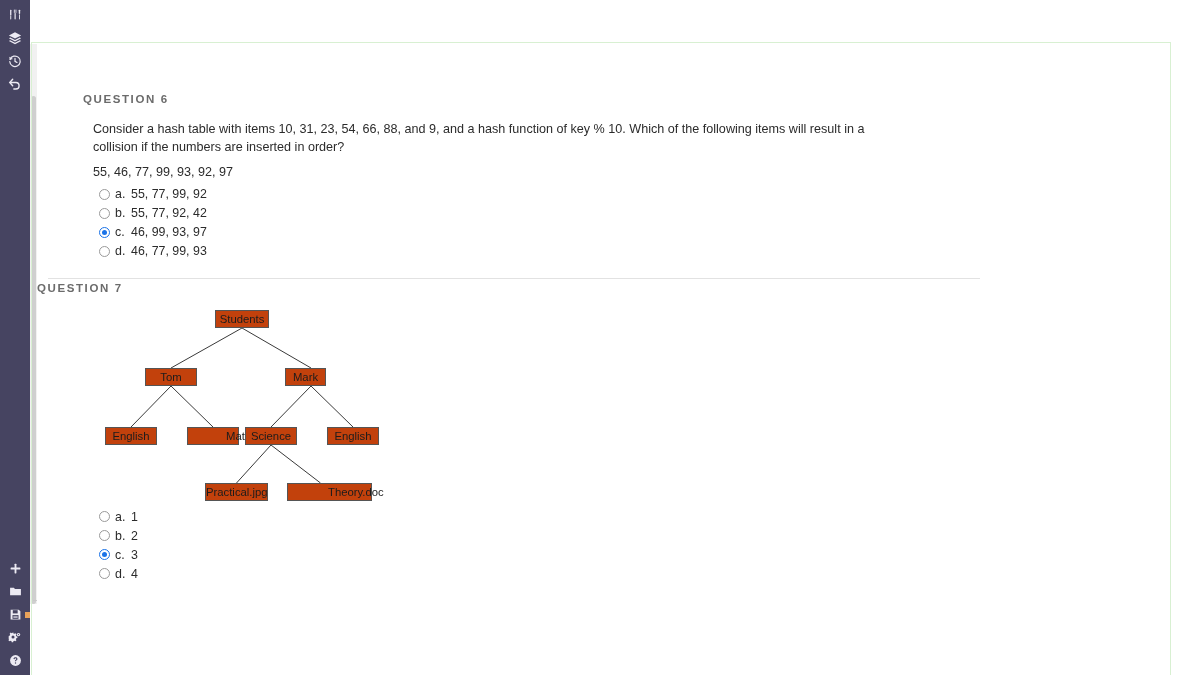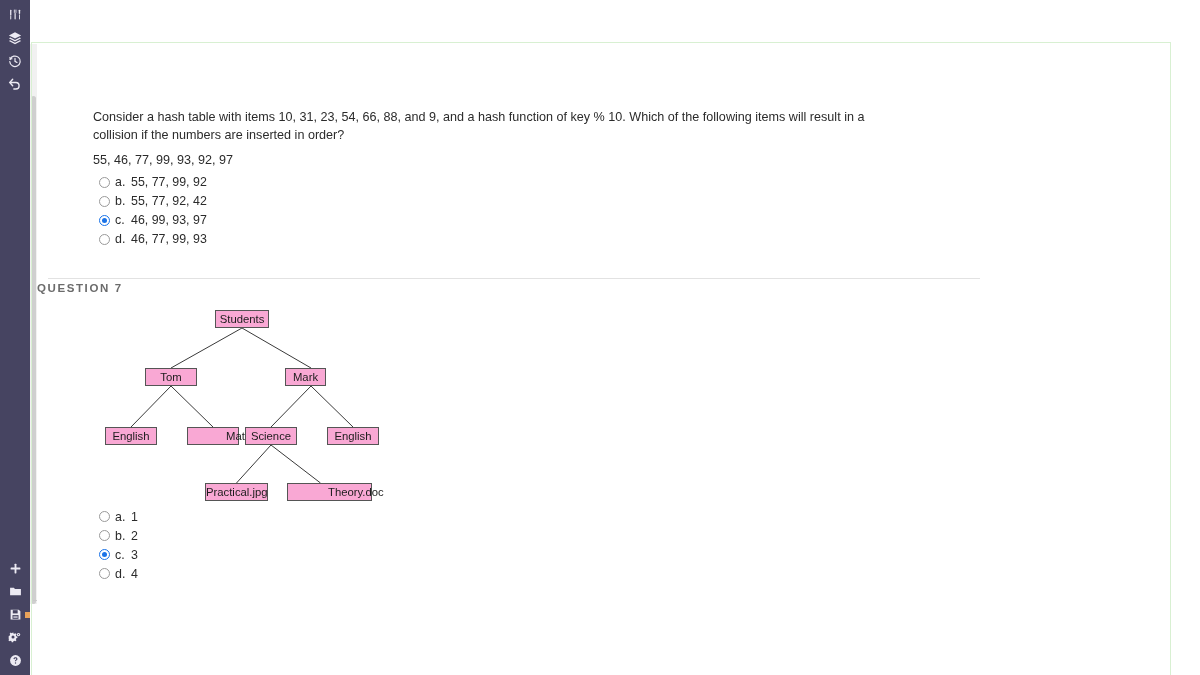--- a/index.html
+++ b/index.html
@@ -95,21 +95,21 @@
   }
   .opt-letter { min-width: 11px; }
   .opt-text { white-space: nowrap; }
 
   
   .tree-wrap { position: relative; width: 420px; height: 195px; }
   .tree-wrap svg { position: absolute; left: 0; top: 0; }
   .node {
     position: absolute;
     border: 1px solid #555;
-    background: #f9a8d4;
+    background: #c2410c;
     font-size: 11.3px;
     color: #1c1c1c;
     text-align: center;
     line-height: 16px;
     height: 18px;
     white-space: nowrap;
   }
 </style>
 </head>
 <body>
@@ -193,20 +193,21 @@
   <div class="scroll-track"></div>
   <div class="scroll-thumb"></div>
   <div class="scroll-curve"></div>
   <div class="orange-dot"></div>
 
   <div class="green-frame"></div>
 
   <div class="paper">
 
     <div class="qblock" style="top:49px;">
+      <div class="qhead" style="margin-left:46px;">QUESTION 6</div>
       <div class="qbody" style="margin:15px 0 0 56px; width:810px;">Consider a hash table with items 10, 31, 23, 54, 66, 88, and 9, and a hash function of key % 10. Which of the following items will result in a collision if the numbers are inserted in order?</div>
       <div class="qbody" style="margin:6px 0 0 56px;">55, 46, 77, 99, 93, 92, 97</div>
 
       <div class="opts" style="margin-left:62px;">
         <div class="opt">
           <span class="radio"></span>
           <span class="opt-letter">a.</span>
           <span class="opt-text">55, 77, 99, 92</span>
         </div>
         <div class="opt">

